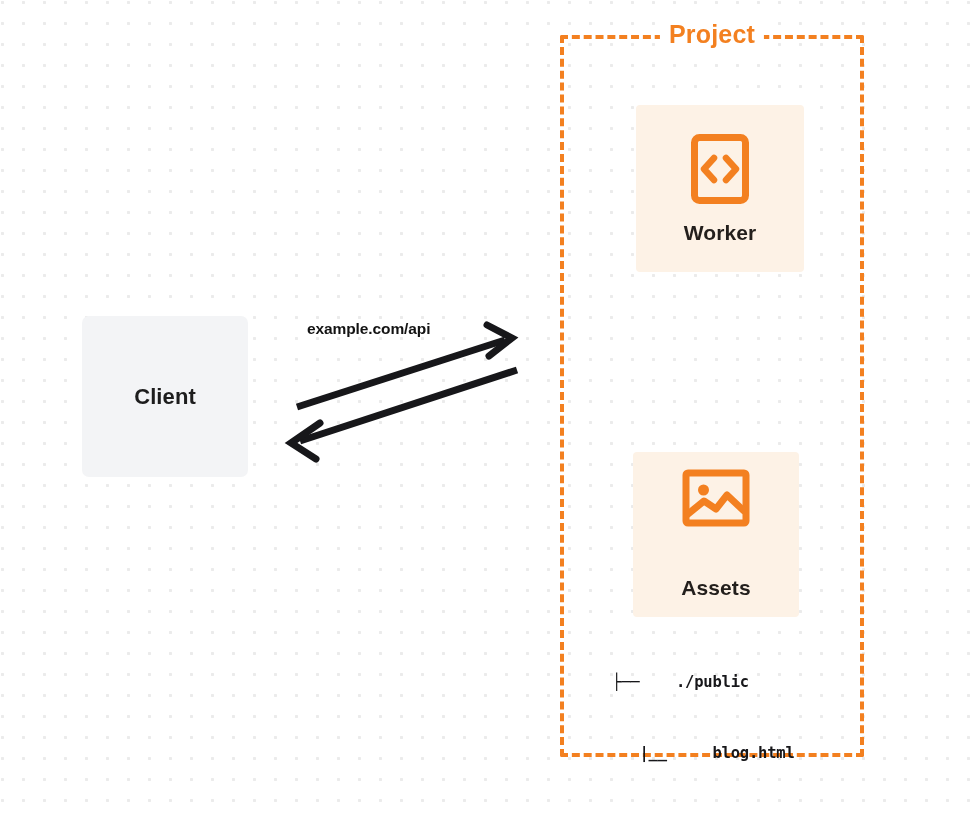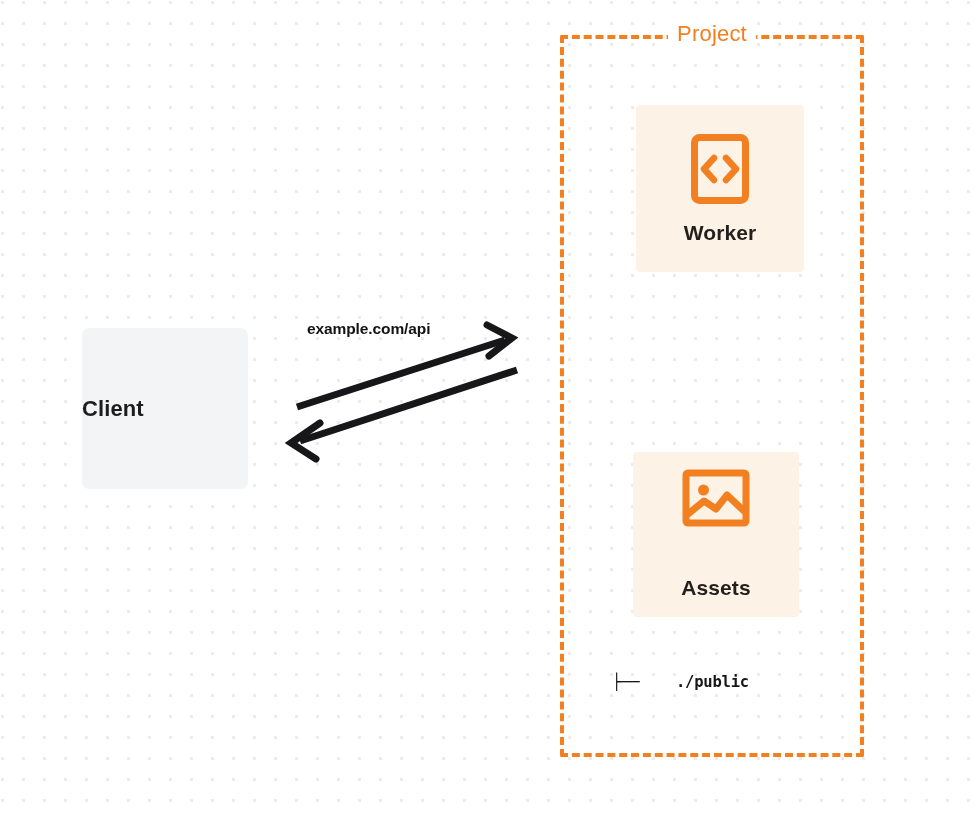--- a/index.html
+++ b/index.html
@@ -22,27 +22,28 @@
     background-image: radial-gradient(#ebebeb 1.4px, transparent 1.5px);
     background-size: 21px 21px;
     background-position: 13px 13px;
     overflow: hidden;
   }
 
   
   #client-node {
     position: absolute;
     left: 82px;
-    top: 328px;
+    top: 316px;
     width: 166px;
     height: 161px;
     background: #f3f4f6;
     border-radius: 7px;
     display: flex;
     align-items: center;
+    justify-content: center;
   }
   #client-node .node-label {
     font-size: 22px;
     font-weight: bold;
     color: #1d1d1d;
     letter-spacing: 0.1px;
   }
 
   
   #connector-layer {
@@ -77,22 +78,22 @@
     border-radius: 2px;
     box-sizing: border-box;
   }
   #project-title {
     position: absolute;
     left: 50%;
     top: -4px;
     transform: translate(-50%, -52%);
     background: #ffffff;
     padding: 0 9px;
-    font-size: 22px;
-    font-weight: normal;
+    font-size: 25px;
+    font-weight: bold;
     color: #f38020;
     letter-spacing: 0.2px;
     white-space: nowrap;
   }
 
   
   .service-card {
     position: absolute;
     background: #fdf2e6;
     border-radius: 4px;
@@ -188,17 +189,18 @@
       <svg class="service-icon" width="68" height="58" viewBox="0 0 68 58">
         <rect x="4" y="4" width="60" height="50" rx="2" ry="2" fill="none" stroke="#f38020" stroke-width="7"></rect>
         <circle cx="21.5" cy="21" r="5.5" fill="#f38020"></circle>
         <polyline points="6,45 22,32 34,40 45,26 62,42" fill="none" stroke="#f38020" stroke-width="7" stroke-linecap="round" stroke-linejoin="round"></polyline>
       </svg>
       <span class="service-label">Assets</span>
     </div>
 
     <div id="assets-tree">
       <span class="tree-line">├──    ./public</span>
+      <span class="tree-line">   |__     blog.html</span>
       
     </div>
 
   </div>
 </div>
 
 </body></html>

